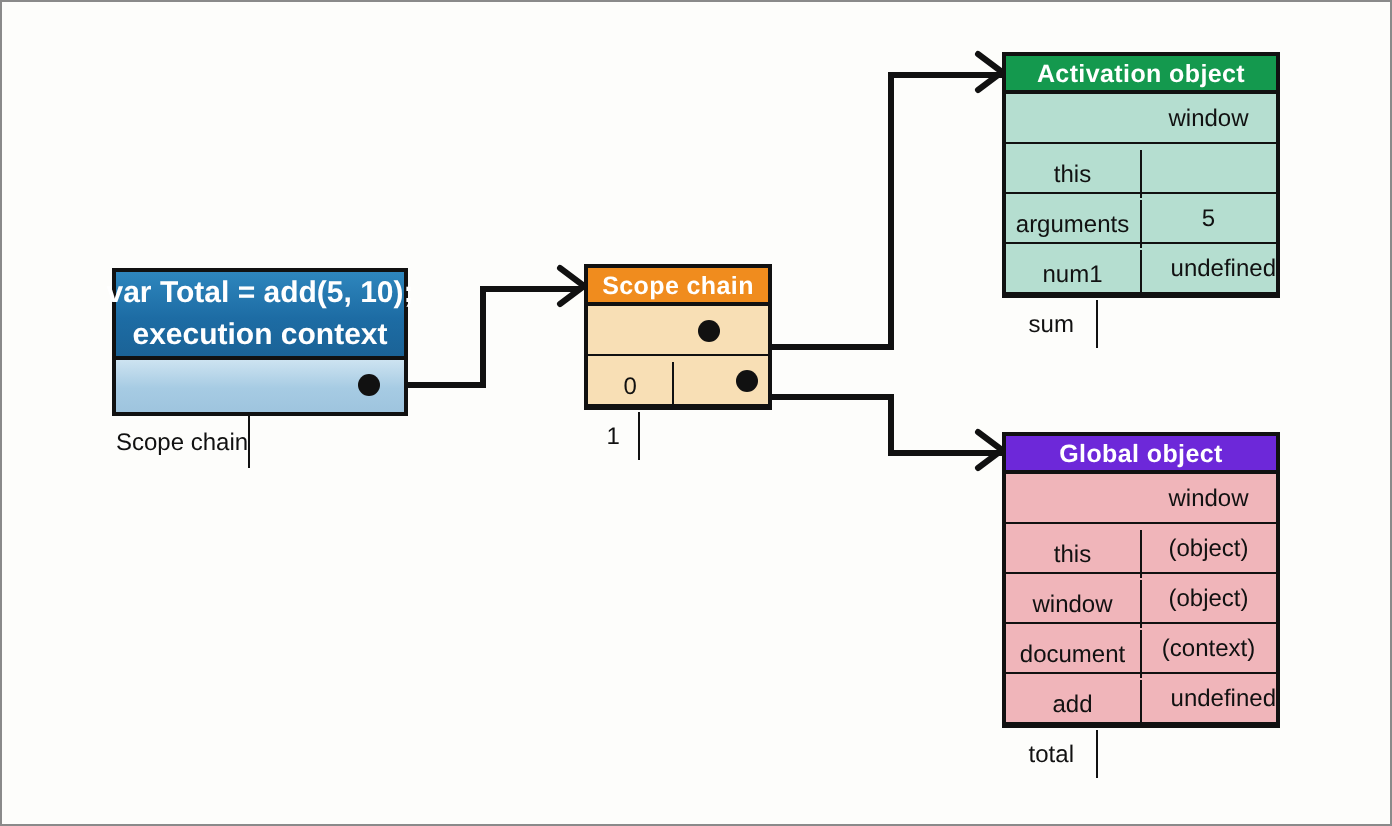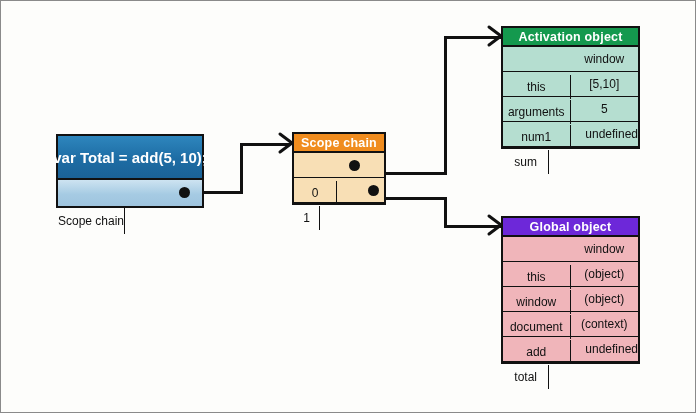--- a/index.html
+++ b/index.html
@@ -91,20 +91,21 @@
     <polyline points="279,133 291,142 279,151" fill="none" stroke="#111" stroke-width="3" stroke-linecap="round" stroke-linejoin="round"></polyline>
 
     <polyline points="488,26 500,35 488,44" fill="none" stroke="#111" stroke-width="3" stroke-linecap="round" stroke-linejoin="round"></polyline>
 
     <polyline points="488,215 500,224 488,233" fill="none" stroke="#111" stroke-width="3" stroke-linecap="round" stroke-linejoin="round"></polyline>
   </svg>
 
   <div class="objbox" id="execctx">
     <div class="ecthdr">
       <span>var Total = add(5, 10);</span>
+      <span>execution context</span>
     </div>
     <div class="row last">
       <div class="cellk">Scope chain</div>
       <div class="cellv">
         <span class="dot" style="left:18px;top:7px;"></span>
       </div>
     </div>
   </div>
 
   <div class="objbox" id="scopechain">
@@ -124,21 +125,20 @@
   </div>
 
   <div class="objbox" id="activation">
     <div class="objhdr">Activation object</div>
     <div class="row">
       <div class="cellk">this</div>
       <div class="cellv">window</div>
     </div>
     <div class="row">
       <div class="cellk">arguments</div>
-      <div class="cellv">[5,10]</div>
     </div>
     <div class="row">
       <div class="cellk">num1</div>
       <div class="cellv">5</div>
     </div>
     <div class="row last">
       <div class="cellk">sum</div>
       <div class="cellv">undefined</div>
     </div>
   </div>

